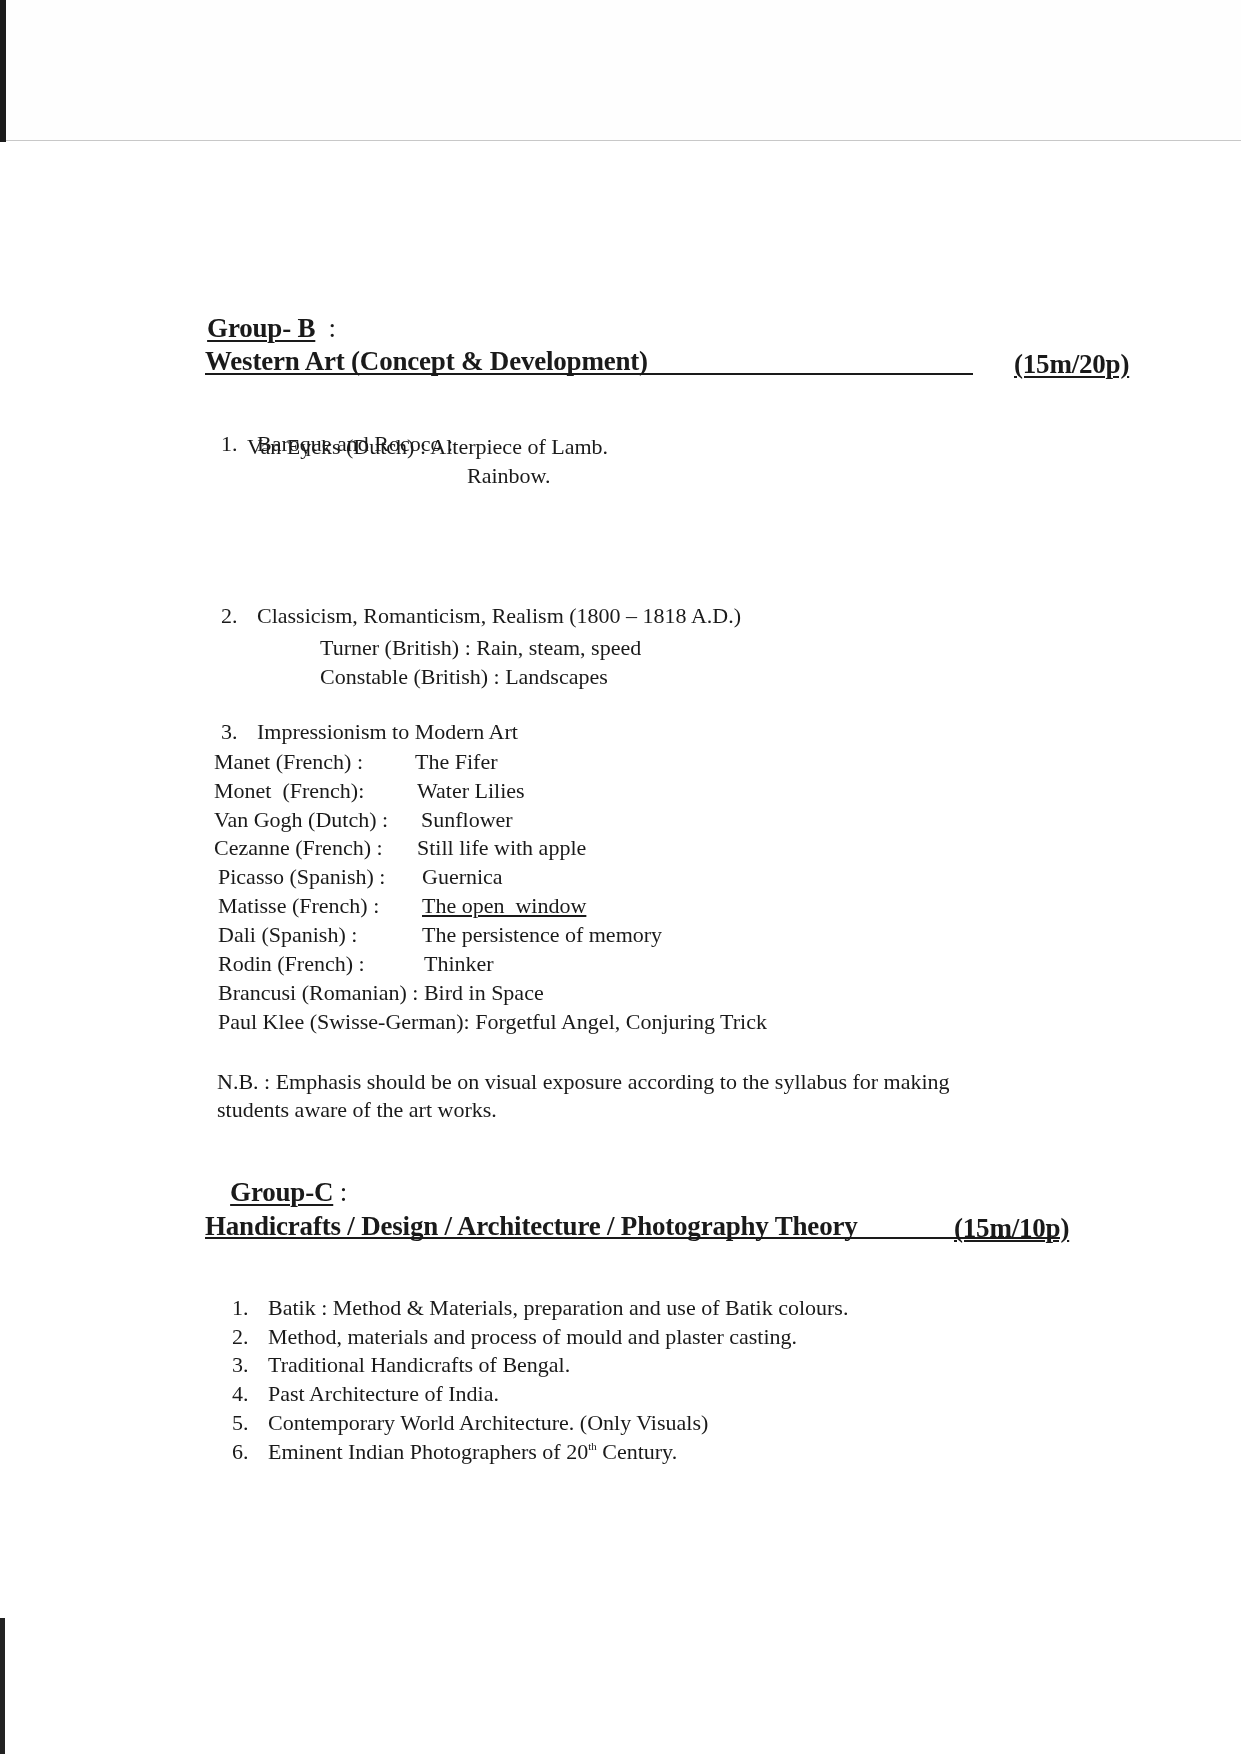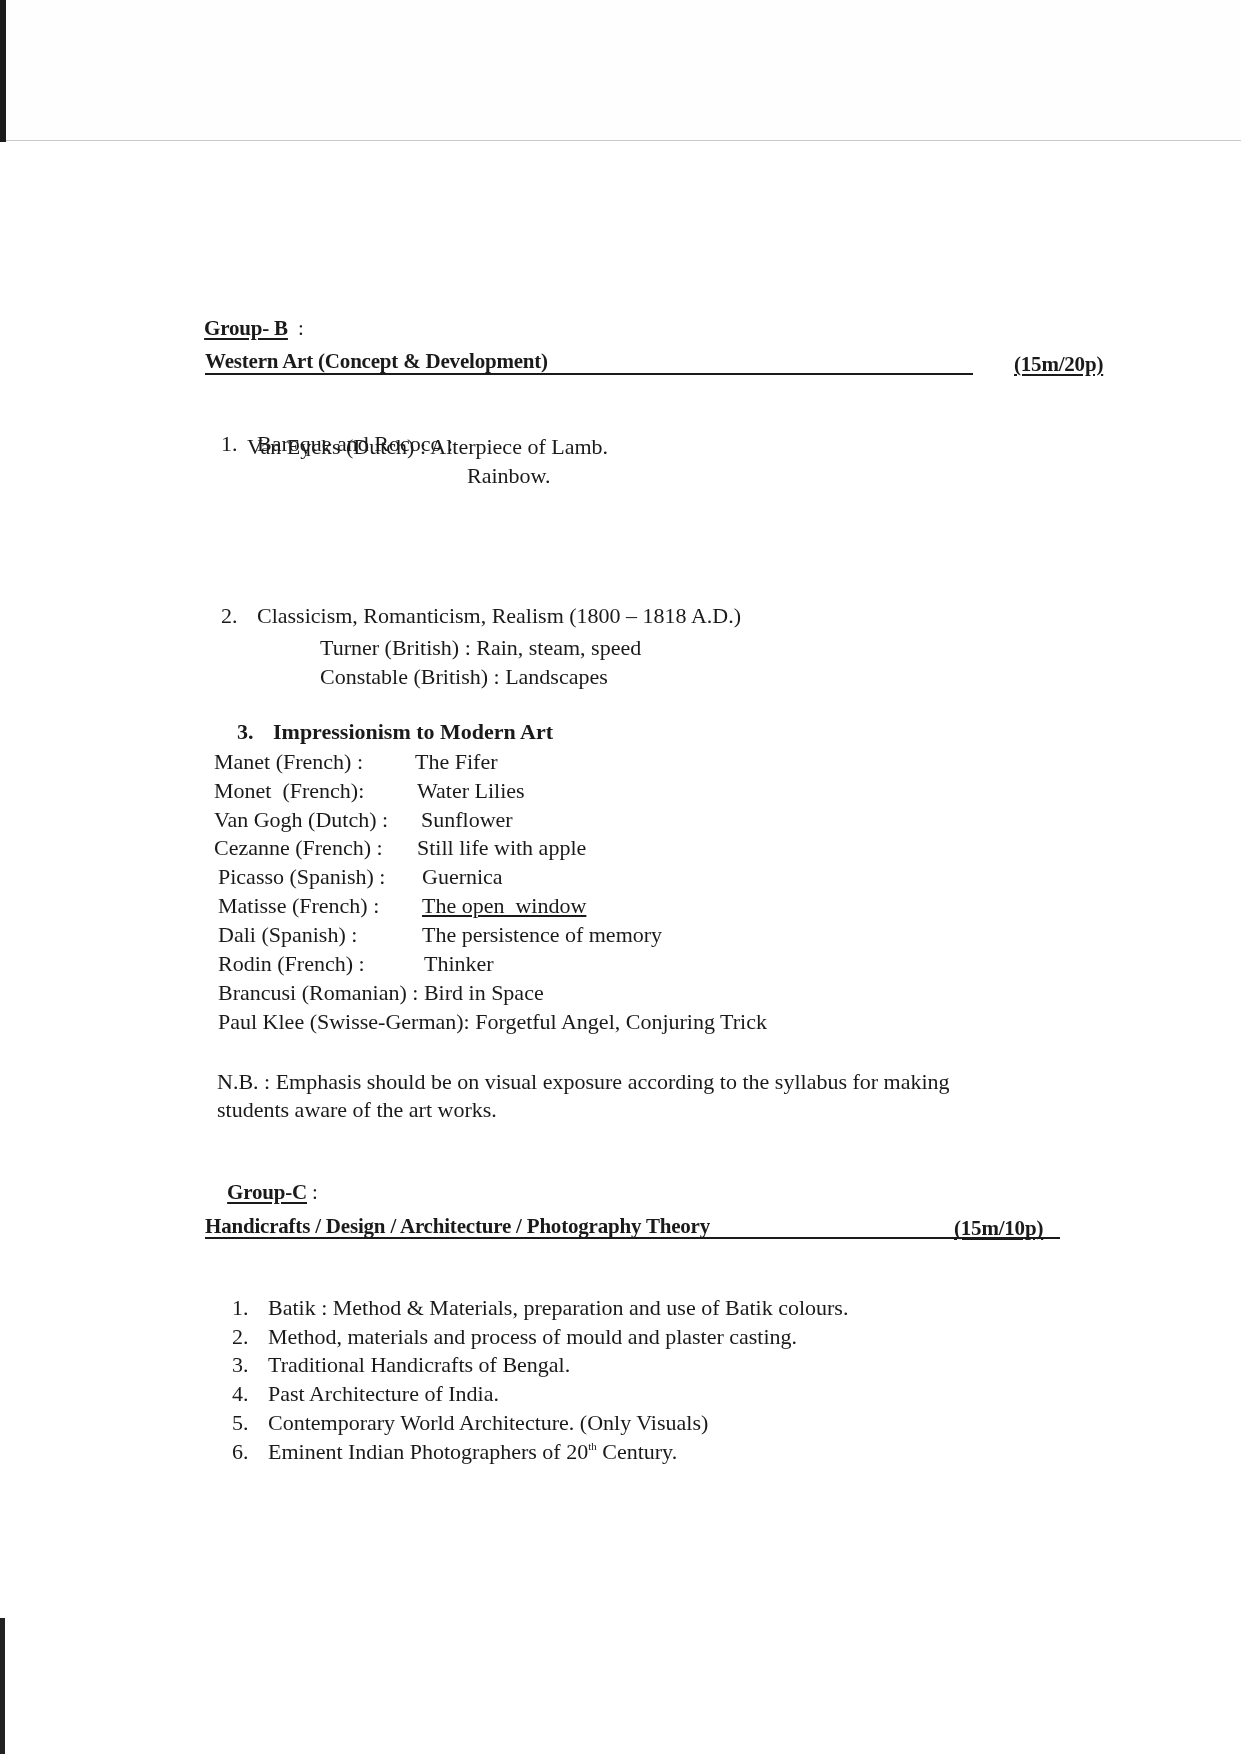--- a/index.html
+++ b/index.html
@@ -8,21 +8,21 @@
       background: #ffffff;
       font-family: "Liberation Serif", "DejaVu Serif", serif;
       color: #1a1a1a;
     }
     .scan-bar-top { position: absolute; left: 0; top: 0; width: 6px; height: 142px; background: #1b1b1b; }
     .scan-bar-bottom { position: absolute; left: 0; top: 1618px; width: 5px; height: 136px; background: #222; }
     .scan-edge-line { position: absolute; left: 6px; top: 140px; width: 1235px; height: 1px; background: #c8c8c8; }
     .scan-top-shade { position: absolute; left: 6px; top: 0; width: 1235px; height: 140px; background: #fefefe; }
 
     .t { position: absolute; white-space: pre; font-size: 22px; line-height: 26px; }
-    .b { font-weight: bold; font-size: 21px; letter-spacing: -0.2px; }
+    .b { font-weight: bold; font-size: 27px; letter-spacing: -0.2px; }
     .u { text-decoration: underline; text-underline-offset: 3px; text-decoration-thickness: 2px; }
     .rule { position: absolute; height: 2px; background: #1a1a1a; }
     .num { display: inline-block; width: 36px; }
     sup { font-size: 11px; vertical-align: 9px; line-height: 0; }
   </style>
 </head>
 <body>
 
 <div class="scan-top-shade"></div>
 <div class="scan-bar-top"></div>
@@ -42,21 +42,21 @@
 </div>
 <div class="t" style="left:247px; top:434px;">Van Eycks (Dutch) : Alterpiece of Lamb.</div>
 <div class="t" style="left:467px; top:463px;">Rainbow.</div>
 
 <div class="t" style="left:210px; top:577px;">
   <span class="num">2.</span><span>Classicism, Romanticism, Realism (1800 – 1818 A.D.)</span>
 </div>
 <div class="t" style="left:320px; top:635px;">Turner (British) : Rain, steam, speed</div>
 <div class="t" style="left:320px; top:664px;">Constable (British) : Landscapes</div>
 
-<div class="t" style="left:226px; top:693px;font-weight:bold;">
+<div class="t" style="left:210px; top:693px;">
   <span class="num">3.</span><span>Impressionism to Modern Art</span>
 </div>
 
 <div>
   <div class="t" style="left:214px; top:749px;"><span>Manet (French) :</span></div>
   <div class="t" style="left:415px; top:749px;">The Fifer</div>
 
   <div class="t" style="left:214px; top:778px;"><span>Monet  (French):</span></div>
   <div class="t" style="left:417px; top:778px;">Water Lilies</div>
 

